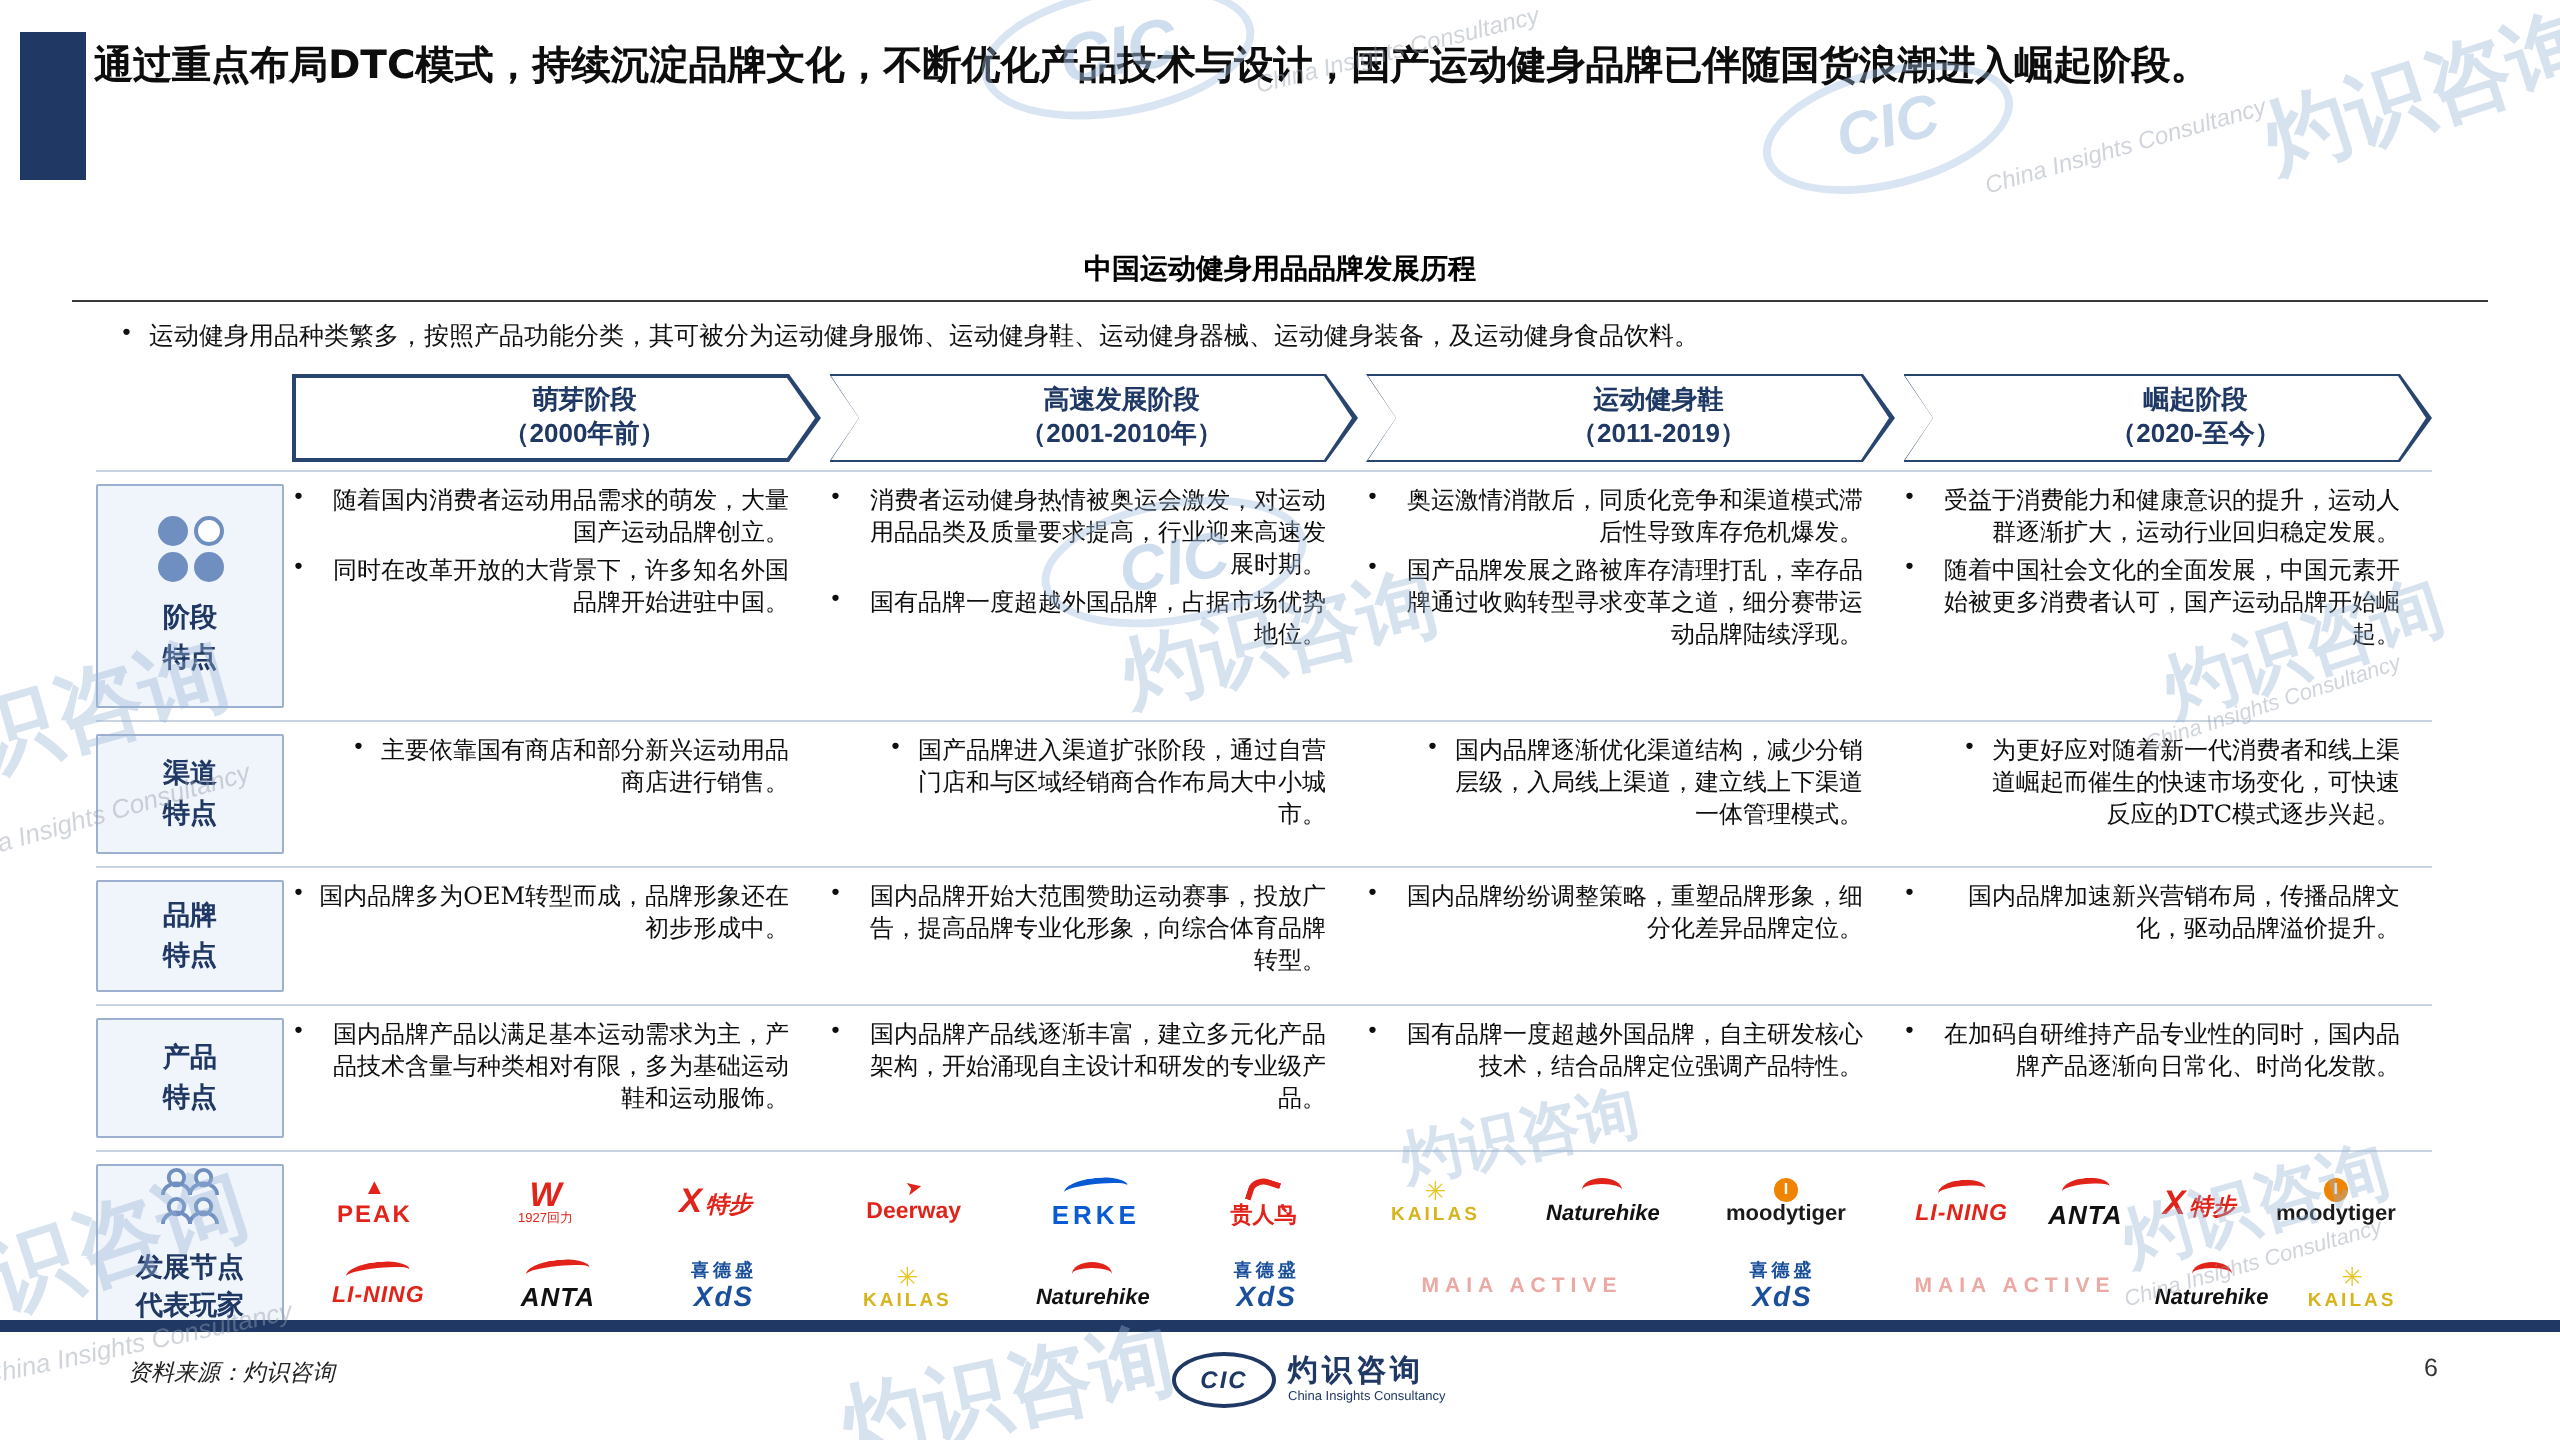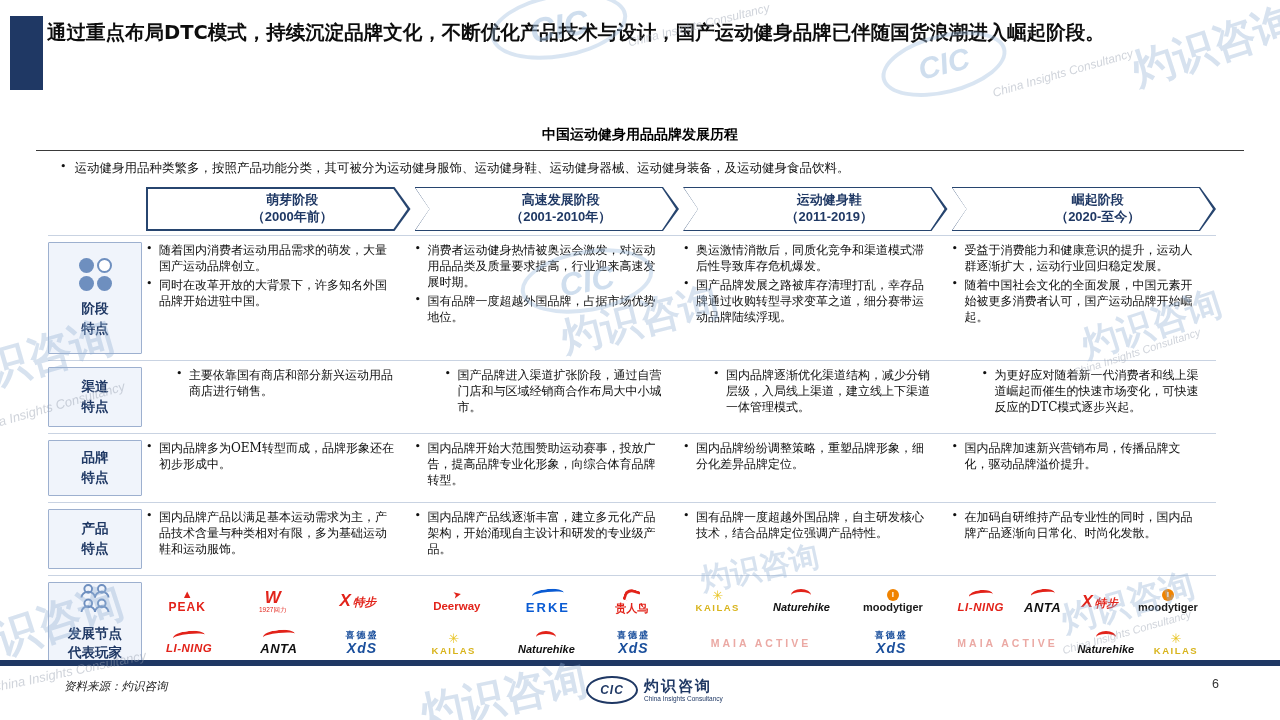--- a/index.html
+++ b/index.html
@@ -45,21 +45,21 @@
   .lbox-text{color:#1f3864;font-weight:bold;font-size:13.5px;width:2.4em;text-align:center;line-height:1.45;}
   .lbox-text.wide{width:4.6em;}
   .dots{display:grid;grid-template-columns:15px 15px;grid-gap:3px;}
   .dots span{width:15px;height:15px;border-radius:50%;background:#6e8fbf;}
   .dots span.hollow{background:#fff;border:2.5px solid #6e8fbf;box-sizing:border-box;}
 
   
   .tcell{flex:1 1 0;padding:6px 16px 4px 4px;}
   .tcell ul{margin:0;padding:0;list-style:none;font-family:"DejaVu Serif",serif;
             font-size:12px;line-height:1.34;color:#0e0e0e;}
-  .tcell li{position:relative;padding-left:13px;margin-bottom:3px;}
+  .tcell li{position:relative;padding-left:13px;margin-bottom:3px;text-align:right;}
   .tcell li::before{content:"•";position:absolute;left:0;top:0;font-size:11px;}
 
   .row-stage{height:124px;}
   .row-channel{height:72px;gap:30px;}
   .row-brand{height:68px;}
   .row-product{height:72px;}
   .row-players{height:94px;}
 
   
   .pcell{flex:1 1 0;display:flex;flex-direction:column;justify-content:space-around;padding:4px 10px 6px 2px;}

